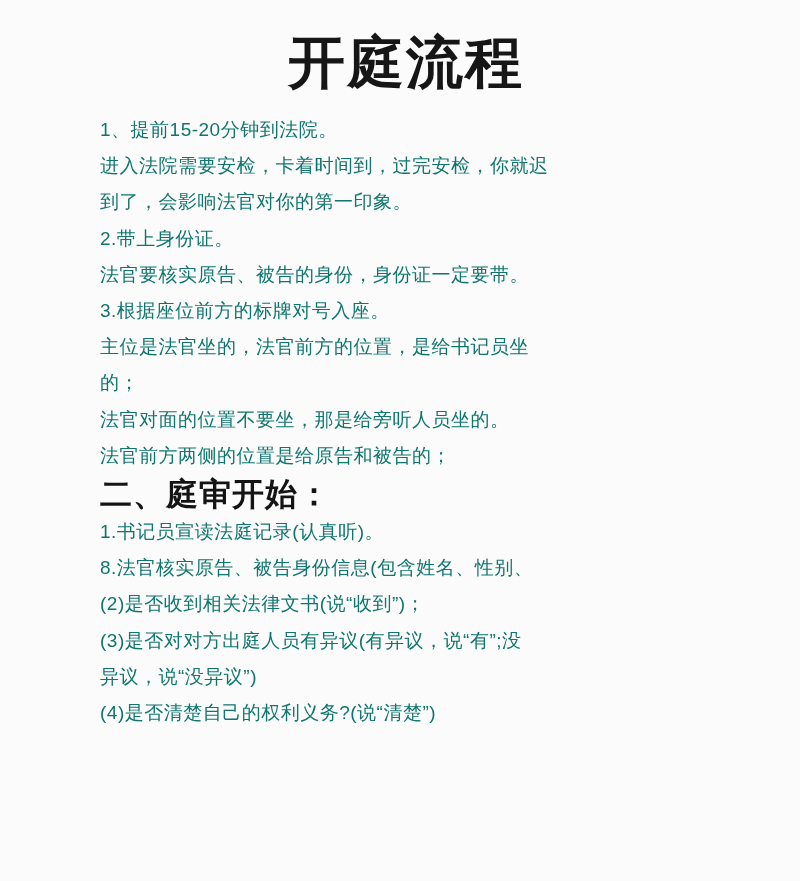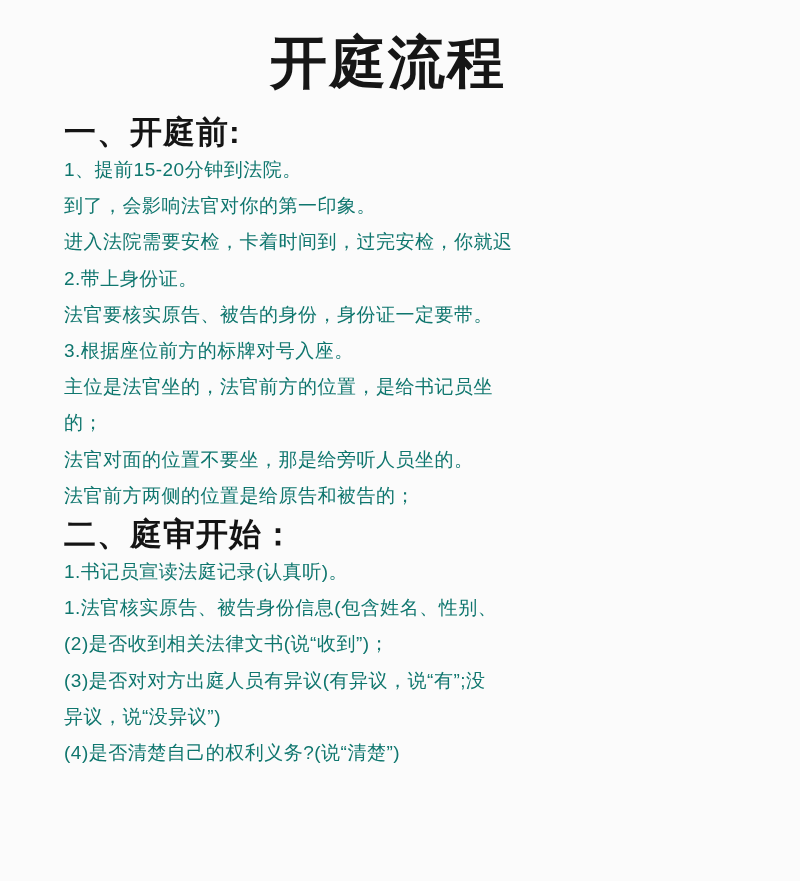--- a/index.html
+++ b/index.html
@@ -7,21 +7,21 @@
     width: 800px;
     height: 881px;
     background: #fbfbfb;
     overflow: hidden;
     font-family: "Liberation Sans", "DejaVu Sans", sans-serif;
   }
   .page {
     box-sizing: border-box;
     width: 800px;
     height: 813px;
-    padding: 28px 88px 0 64px;
+    padding: 28px 88px 0 100px;
   }
   .title {
     margin: 0 0 16px 0;
     text-align: center;
     font-size: 57px;
     line-height: 68px;
     font-weight: 900;
     letter-spacing: 2px;
     color: #161616;
   }
@@ -41,32 +41,31 @@
     color: #0f766e;
     white-space: nowrap;
   }
 </style>
 </head>
 <body>
 
 <div class="page">
   <h1 class="title">开庭流程</h1>
   <div class="content">
-      <div class="heading">一、开庭前:</div>
       <div class="line">1、提前15-20分钟到法院。</div>
+      <div class="line">进入法院需要安检，卡着时间到，过完安检，你就迟</div>
       <div class="line">到了，会影响法官对你的第一印象。</div>
-      <div class="line">进入法院需要安检，卡着时间到，过完安检，你就迟</div>
       <div class="line">2.带上身份证。</div>
       <div class="line">法官要核实原告、被告的身份，身份证一定要带。</div>
       <div class="line">3.根据座位前方的标牌对号入座。</div>
       <div class="line">主位是法官坐的，法官前方的位置，是给书记员坐</div>
       <div class="line">的；</div>
       <div class="line">法官对面的位置不要坐，那是给旁听人员坐的。</div>
       <div class="line">法官前方两侧的位置是给原告和被告的；</div>
       <div class="heading">二、庭审开始：</div>
       <div class="line">1.书记员宣读法庭记录(认真听)。</div>
-      <div class="line">1.法官核实原告、被告身份信息(包含姓名、性别、</div>
+      <div class="line">8.法官核实原告、被告身份信息(包含姓名、性别、</div>
       <div class="line">(2)是否收到相关法律文书(说“收到”)；</div>
       <div class="line">(3)是否对对方出庭人员有异议(有异议，说“有”;没</div>
       <div class="line">异议，说“没异议”)</div>
       <div class="line">(4)是否清楚自己的权利义务?(说“清楚”)</div>
     </div>
 </div>
 
 </body></html>

